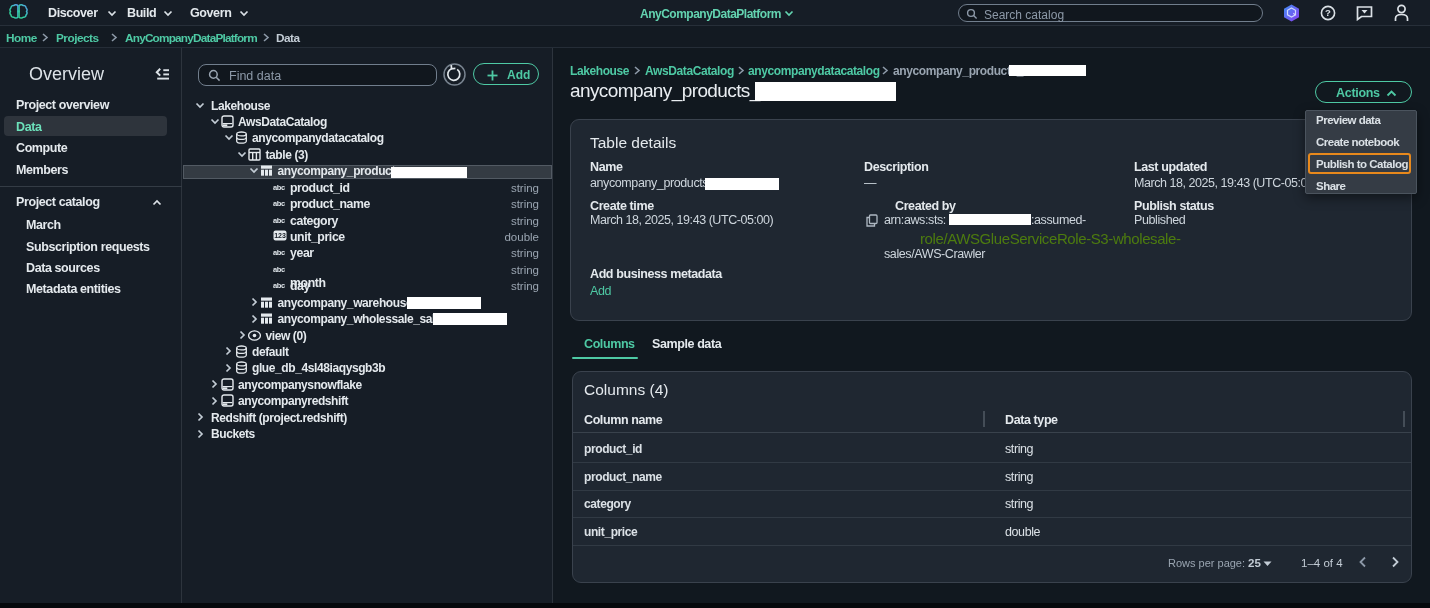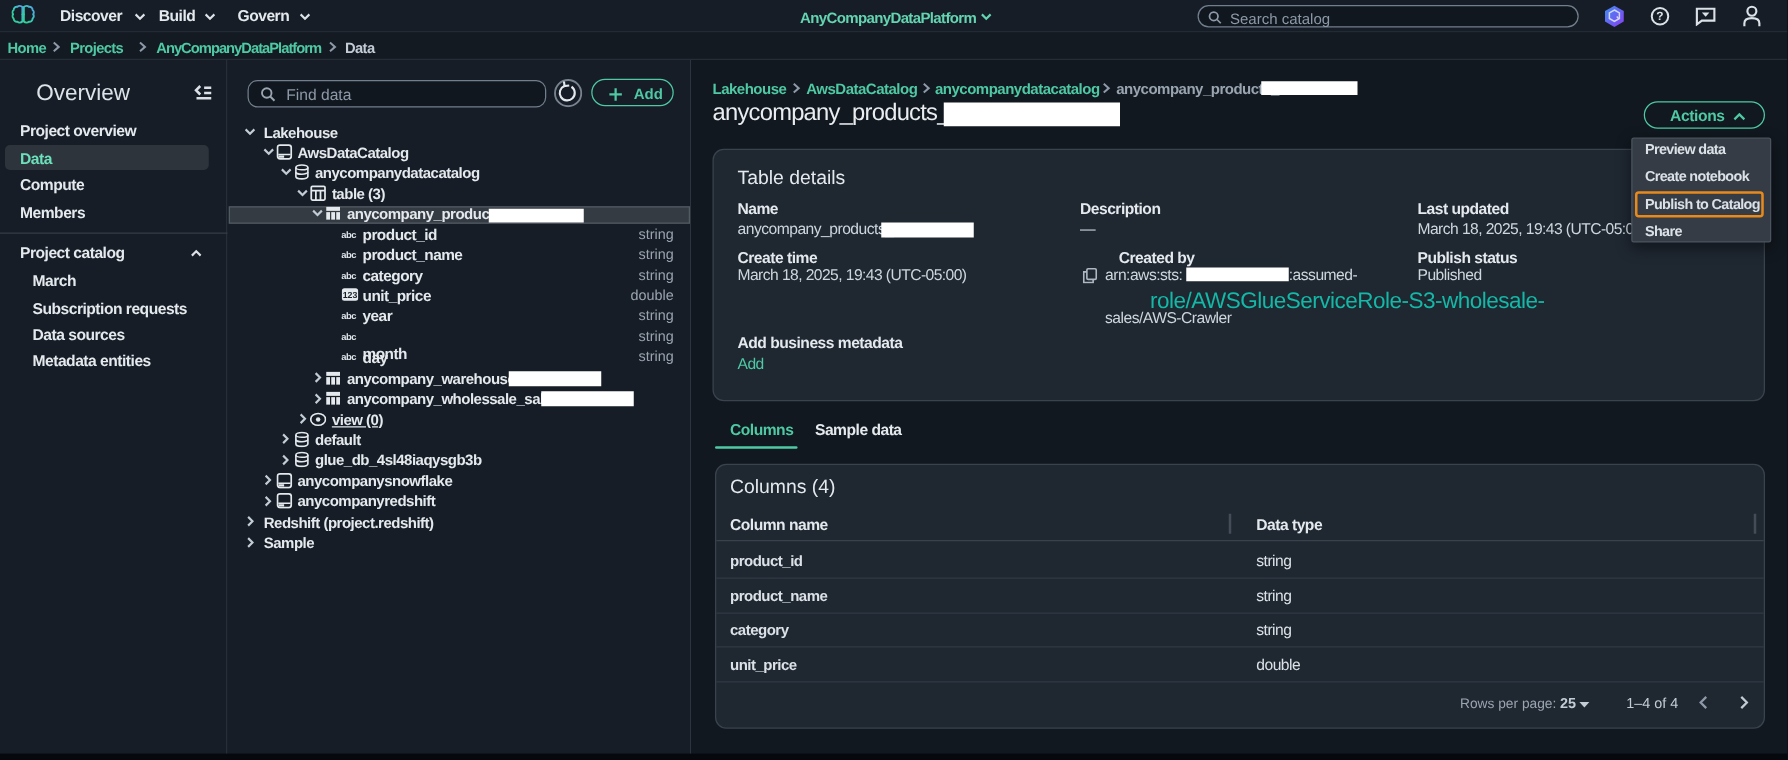--- a/index.html
+++ b/index.html
@@ -226,21 +226,21 @@
     <rect x="9" y="5.7" width="3" height="6" fill="#e4e9ed"></rect>
   </svg>
 <div class="abs n" style="left:277.5px;top:312.09000000000003px;font-size:12px;font-weight:bold;color:#e4e9ed;white-space:nowrap;">anycompany_wholessale_sales_</div>
 <svg class="abs" style="left:238.5px;top:330.02px" width="7" height="10" viewBox="0 0 7 10">
     <path d="M1.5 1.5 L5 5 L1.5 8.5" fill="none" stroke="#c3ccd5" stroke-width="1.7"></path>
   </svg>
 <svg class="abs" style="left:248px;top:328.52px" width="13" height="13" viewBox="0 0 13 13">
     <ellipse cx="6.5" cy="6.5" rx="5.9" ry="4.7" fill="none" stroke="#e4e9ed" stroke-width="1.3"></ellipse>
     <circle cx="6.5" cy="6.5" r="1.8" fill="#e4e9ed"></circle>
   </svg>
-<div class="abs n" style="left:265.5px;top:328.52px;font-size:12px;font-weight:bold;color:#e4e9ed;white-space:nowrap;text-decoration:underline;">view (0)</div>
+<div class="abs n" style="left:265.5px;top:328.52px;font-size:12px;font-weight:bold;color:#e4e9ed;white-space:nowrap;">view (0)</div>
 <svg class="abs" style="left:225.0px;top:346.45px" width="7" height="10" viewBox="0 0 7 10">
     <path d="M1.5 1.5 L5 5 L1.5 8.5" fill="none" stroke="#c3ccd5" stroke-width="1.7"></path>
   </svg>
 <svg class="abs" style="left:234.5px;top:344.95px" width="13" height="13" viewBox="0 0 13 13">
     <ellipse cx="6.5" cy="2.9" rx="4.8" ry="1.9" fill="none" stroke="#e4e9ed" stroke-width="1.3"></ellipse>
     <path d="M1.7 2.9 L1.7 10.2 C1.7 11.2 3.8 12.1 6.5 12.1 C9.2 12.1 11.3 11.2 11.3 10.2 L11.3 2.9" fill="none" stroke="#e4e9ed" stroke-width="1.3"></path>
     <path d="M1.7 6.5 C1.7 7.5 3.8 8.4 6.5 8.4 C9.2 8.4 11.3 7.5 11.3 6.5" fill="none" stroke="#e4e9ed" stroke-width="1.3"></path>
   </svg>
 <div class="abs n" style="left:252.0px;top:344.95px;font-size:12px;font-weight:bold;color:#e4e9ed;white-space:nowrap;">default</div>
 <svg class="abs" style="left:225.0px;top:362.88px" width="7" height="10" viewBox="0 0 7 10">
@@ -270,21 +270,21 @@
     <rect x="1.8" y="9.4" width="4.5" height="1.8" fill="#e4e9ed"></rect>
   </svg>
 <div class="abs n" style="left:238.0px;top:394.24px;font-size:12px;font-weight:bold;color:#e4e9ed;white-space:nowrap;">anycompanyredshift</div>
 <svg class="abs" style="left:196.5px;top:412.17px" width="7" height="10" viewBox="0 0 7 10">
     <path d="M1.5 1.5 L5 5 L1.5 8.5" fill="none" stroke="#c3ccd5" stroke-width="1.7"></path>
   </svg>
 <div class="abs n" style="left:211px;top:410.67px;font-size:12px;font-weight:bold;color:#e4e9ed;white-space:nowrap;">Redshift (project.redshift)</div>
 <svg class="abs" style="left:196.5px;top:428.6px" width="7" height="10" viewBox="0 0 7 10">
     <path d="M1.5 1.5 L5 5 L1.5 8.5" fill="none" stroke="#c3ccd5" stroke-width="1.7"></path>
   </svg>
-<div class="abs n" style="left:211px;top:427.1px;font-size:12px;font-weight:bold;color:#e4e9ed;white-space:nowrap;">Sample</div>
+<div class="abs n" style="left:211px;top:427.1px;font-size:12px;font-weight:bold;color:#e4e9ed;white-space:nowrap;">Buckets</div>
 <div class="whitebox" style="left:391px;top:166.5px;width:76px;height:11.8px;"></div>
 <div class="whitebox" style="left:407px;top:296.8px;width:74px;height:12px;"></div>
 <div class="whitebox" style="left:433px;top:313.2px;width:74px;height:12px;"></div>
 <div class="abs b n" style="left:570px;top:64px;font-size:12px;color:#4ec9a4;white-space:nowrap;">Lakehouse</div>
 <div class="abs b n" style="left:645px;top:64px;font-size:12px;color:#4ec9a4;white-space:nowrap;">AwsDataCatalog</div>
 <div class="abs b n" style="left:748px;top:64px;font-size:12px;color:#4ec9a4;white-space:nowrap;">anycompanydatacatalog</div>
 <div class="abs b n" style="left:893px;top:64px;font-size:12px;color:#99a4b0;white-space:nowrap;">anycompany_products_</div>
 <svg class="abs" style="left:633px;top:66px" width="8" height="9" viewBox="0 0 8 9">
     <path d="M2 1 L6 4.5 L2 8" fill="none" stroke="#8d99a8" stroke-width="1.6"></path>
   </svg>
@@ -316,21 +316,21 @@
 <div class="abs b wht n" style="left:864px;top:198.5px;font-size:12.5px;margin-left:31px;">Created by</div>
 <div class="abs b wht n" style="left:1134px;top:198.5px;font-size:12.5px;">Publish status</div>
 <div class="abs n" style="left:590px;top:212.5px;font-size:12.5px;letter-spacing:-0.45px;color:#ced6dd;white-space:nowrap;">March 18, 2025, 19:43 (UTC-05:00)</div>
 <svg class="abs" style="left:866px;top:213.5px" width="12" height="13" viewBox="0 0 12 13">
 <rect x="3.5" y="1" width="7.5" height="8.5" rx="1" fill="none" stroke="#aeb8c2" stroke-width="1.3"></rect>
 <path d="M3.5 3.5 L1 3.5 L1 12 L8.5 12 L8.5 9.5" fill="none" stroke="#aeb8c2" stroke-width="1.3"></path>
   </svg>
 <div class="abs n" style="left:884px;top:212.5px;font-size:12.5px;color:#ced6dd;white-space:nowrap;">arn:aws:sts:</div>
 <div class="whitebox" style="left:949px;top:213.5px;width:82px;height:11px;"></div>
 <div class="abs n" style="left:1031px;top:212.5px;font-size:12.5px;color:#ced6dd;white-space:nowrap;">:assumed-</div>
-<div class="abs n" style="left:884px;top:229.8px;font-size:18px;color:#14b8a6;white-space:nowrap;padding-left:36px;">role/AWSGlueServiceRole-S3-wholesale-</div>
+<div class="abs n" style="left:884px;top:229.8px;font-size:15px;color:#4d7c0f;white-space:nowrap;padding-left:36px;">role/AWSGlueServiceRole-S3-wholesale-</div>
 <div class="abs n" style="left:884px;top:247px;font-size:12.5px;color:#ced6dd;white-space:nowrap;">sales/AWS-Crawler</div>
 <div class="abs n" style="left:1134px;top:212.5px;font-size:12.5px;color:#ced6dd;">Published</div>
 <div class="abs b wht n" style="left:590px;top:266.5px;font-size:12.5px;">Add business metadata</div>
 <div class="abs n" style="left:590px;top:283.5px;font-size:12.5px;color:#4ec9a4;">Add</div>
 <div class="abs b n" style="left:584px;top:337px;font-size:12.5px;color:#4ec9a4;">Columns</div>
 <div class="abs" style="left:572px;top:356.5px;width:66px;height:2.5px;background:#4ec9a4;border-radius:2px;"></div>
 <div class="abs b n" style="left:652px;top:337px;font-size:12.5px;color:#e4e9ed;">Sample data</div>
 <div class="abs" style="left:572px;top:371px;width:840px;height:212px;background:#1f2731;border:1px solid #3a424d;border-radius:9px;"></div>
 <div class="abs" style="left:584px;top:381px;font-size:15.5px;color:#e4e9ed;">Columns (4)</div>
 <div class="abs b wht n" style="left:584px;top:413px;font-size:12.5px;">Column name</div>

